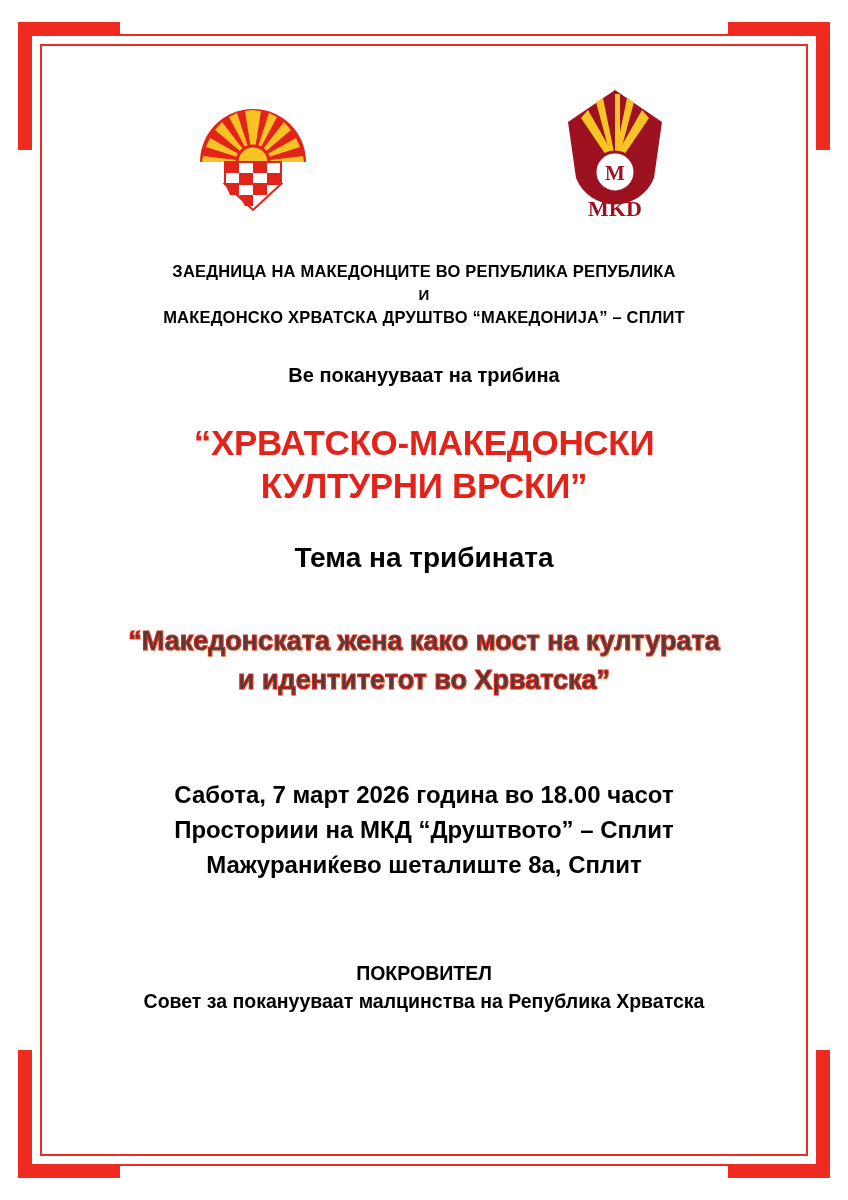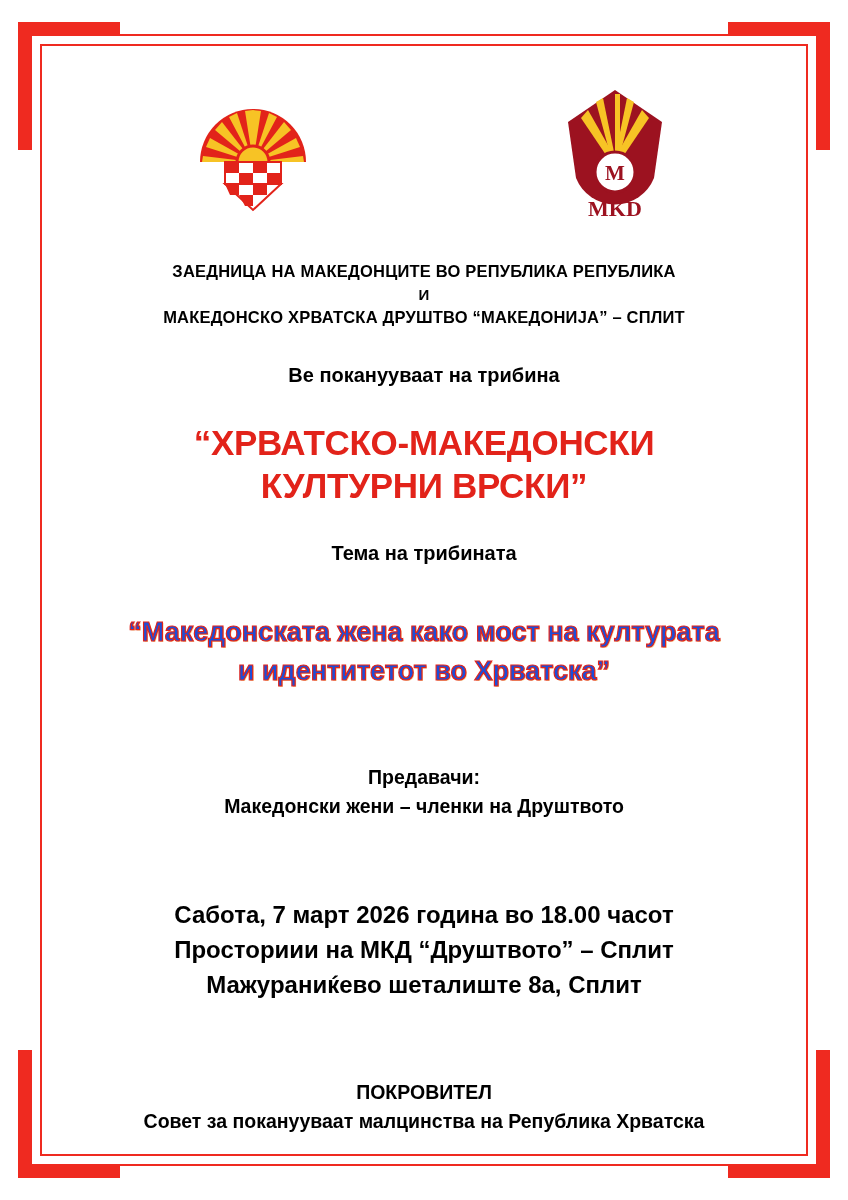--- a/index.html
+++ b/index.html
@@ -102,30 +102,30 @@
     margin-top: 34px;
     color: #e2231a;
     font-size: 35px;
     font-weight: bold;
     line-height: 1.25;
     letter-spacing: -0.3px;
   }
 
   .theme-label {
     margin-top: 34px;
-    font-size: 20px;
+    font-size: 28px;
     font-weight: bold;
   }
 
   .theme-text {
     margin-top: 48px;
     font-size: 27px;
     font-weight: bold;
     line-height: 1.45;
-    color: #1d4ed8;
+    color: #404040;
     -webkit-text-stroke: 1.2px #e2231a;
     text-shadow: 1px 1px 0 #f5d79a;
   }
 
   .lecturers {
     margin-top: 72px;
     font-size: 19.5px;
     font-weight: bold;
     line-height: 1.45;
   }
@@ -223,24 +223,20 @@
       <div>КУЛТУРНИ ВРСКИ”</div>
     </div>
 
     <div class="theme-label">Тема на трибината</div>
 
     <div class="theme-text">
       <div>“Македонската жена како мост на културата</div>
       <div>и идентитетот во Хрватска”</div>
     </div>
 
-    <div class="lecturers">
-      <div>Предавачи:</div>
-      <div>Македонски жени – членки на Друштвото</div>
-    </div>
 
     <div class="when">
       <div>Сабота, 7 март 2026 година во 18.00 часот</div>
       <div>Просториии на МКД “Друштвото” – Сплит</div>
       <div>Мажураниќево шеталиште 8а, Сплит</div>
     </div>
 
     <div class="patron">
       <div>ПОКРОВИТЕЛ</div>
       <div>Совет за поканууваат малцинства на Република Хрватска</div>

